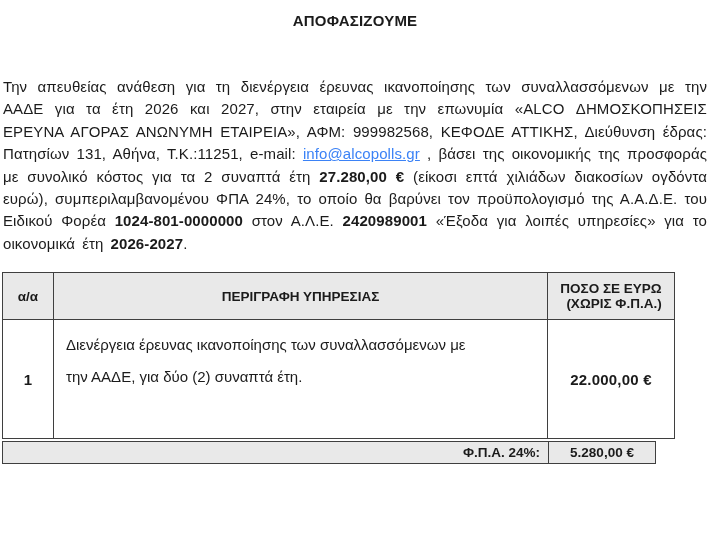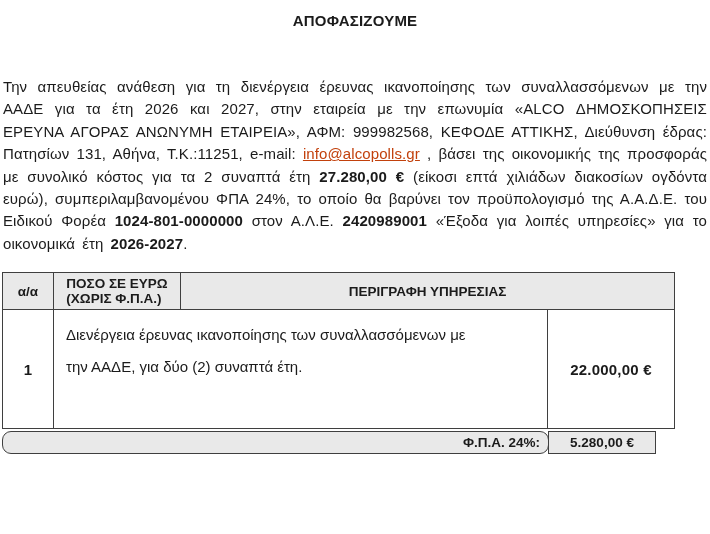--- a/index.html
+++ b/index.html
@@ -21,21 +21,21 @@
 
   .intro {
     margin-top: 47px;
     font-size: 15px;
     line-height: 22.4px;
     text-align: justify;
     word-spacing: 2.8px;
     letter-spacing: 0.1px;
   }
   .intro .b { font-weight: bold; }
-  .email-link { color: #c2410c; text-decoration: underline; }
+  .email-link { color: #3b82f6; text-decoration: underline; }
 
   .table-intro {
     margin-top: 45px;
     font-size: 15px;
     letter-spacing: 0.1px;
   }
 
   .doc-table { margin-top: 17px; margin-left: -1px; width: 673px; }
   .trow { display: flex; }
   .trow + .trow.gap { margin-top: 2px; }
@@ -45,64 +45,64 @@
     align-items: center;
     justify-content: center;
   }
   .cell + .cell { margin-left: -1px; }
 
   .c1 { width: 52px; flex: none; }
   .c2 { width: 495px; flex: none; }
   .c3 { width: 128px; flex: none; }
 
   .thead .cell {
-    height: 38px;
+    height: 48px;
     background: #e9e9e9;
     font-weight: bold;
     font-size: 13.5px;
-    text-align: left;
+    text-align: right;
     line-height: 15px;
   }
   .pre { white-space: pre-line; }
 
   .tbody { margin-top: -1px; }
   .tbody .cell { height: 120px; }
   .tbody .cell-num { font-weight: bold; font-size: 15px; }
   .tbody .cell-desc {
     justify-content: flex-start;
     align-items: flex-start;
     padding: 9px 12px;
     font-size: 15px;
     line-height: 32px;
     text-align: left;
     white-space: pre-line;
   }
   .tbody .cell-amount { font-size: 15px; letter-spacing: 0.2px; font-weight: bold; }
 
   .tfoot .cell { height: 23px; background: #e9e9e9; font-weight: bold; font-size: 13.5px; }
-  .tfoot .cell-label { width: 547px; flex: none; justify-content: flex-end; padding-right: 8px; border-radius: 9px; }
+  .tfoot .cell-label { width: 547px; flex: none; justify-content: flex-end; padding-right: 8px; }
   .tfoot .cell-amount { width: 108px; flex: none; }
 </style>
 </head>
 <body>
 
 <div class="page">
 
   <div class="doc-title">ΑΠΟΦΑΣΙΖΟΥΜΕ</div>
 
   <p class="intro"><span>Την απευθείας ανάθεση για τη διενέργεια έρευνας ικανοποίησης των συναλλασσόμενων με την ΑΑΔΕ για τα έτη 2026 και 2027, στην εταιρεία με την επωνυμία «ALCO ΔΗΜΟΣΚΟΠΗΣΕΙΣ ΕΡΕΥΝΑ ΑΓΟΡΑΣ ΑΝΩΝΥΜΗ ΕΤΑΙΡΕΙΑ», ΑΦΜ: 999982568, ΚΕΦΟΔΕ ΑΤΤΙΚΗΣ, Διεύθυνση έδρας: Πατησίων 131, Αθήνα, Τ.Κ.:11251, e-mail: </span><a href="#" class="email-link">info@alcopolls.gr</a><span> , βάσει της οικονομικής της προσφοράς με συνολικό κόστος για τα 2 συναπτά έτη </span><span class="b">27.280,00 €</span><span> (είκοσι επτά χιλιάδων διακοσίων ογδόντα ευρώ), συμπεριλαμβανομένου ΦΠΑ 24%, το οποίο θα βαρύνει τον προϋπολογισμό της Α.Α.Δ.Ε. του Ειδικού Φορέα </span><span class="b">1024-801-0000000</span><span> στον Α.Λ.Ε. </span><span class="b">2420989001</span><span> «Έξοδα για λοιπές υπηρεσίες» για το οικονομικά έτη </span><span class="b">2026-2027</span><span>.</span></p>
 
 
   <div class="doc-table">
 
     <div class="trow thead">
       <div class="cell c1">α/α</div>
+      <div class="cell c2">ΠΕΡΙΓΡΑΦΗ ΥΠΗΡΕΣΙΑΣ</div>
       <div class="cell c3 pre">ΠΟΣΟ ΣΕ ΕΥΡΩ
 (ΧΩΡΙΣ Φ.Π.Α.)</div>
-      <div class="cell c2">ΠΕΡΙΓΡΑΦΗ ΥΠΗΡΕΣΙΑΣ</div>
     </div>
 
     <div class="trow tbody">
       <div class="cell c1 cell-num">1</div>
       <div class="cell c2 cell-desc">Διενέργεια έρευνας ικανοποίησης των συναλλασσόμενων με
 την ΑΑΔΕ, για δύο (2) συναπτά έτη.</div>
       <div class="cell c3 cell-amount">22.000,00 €</div>
     </div>
 
     <div class="trow tfoot gap">

